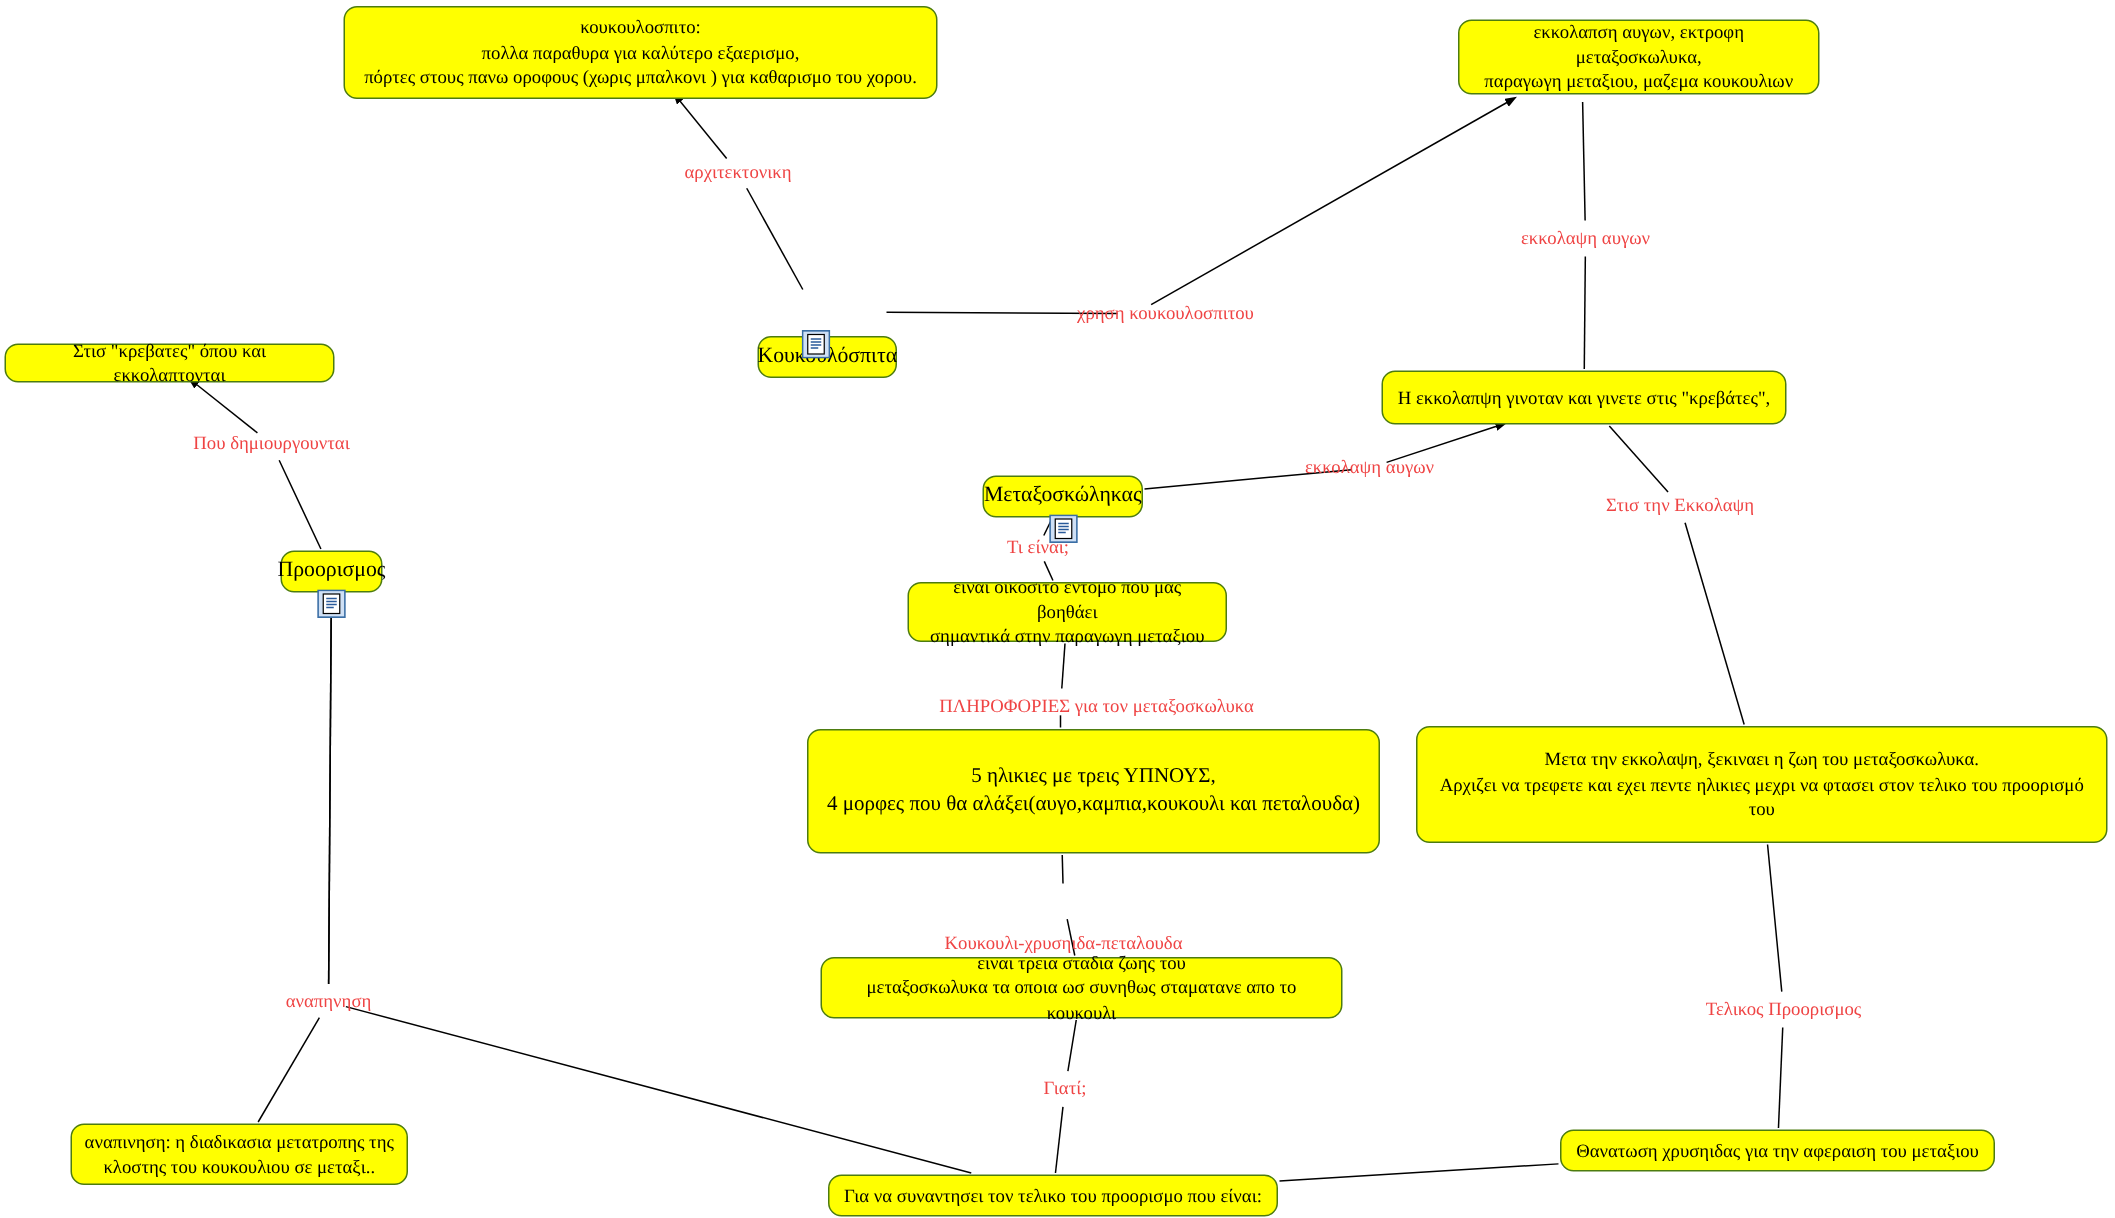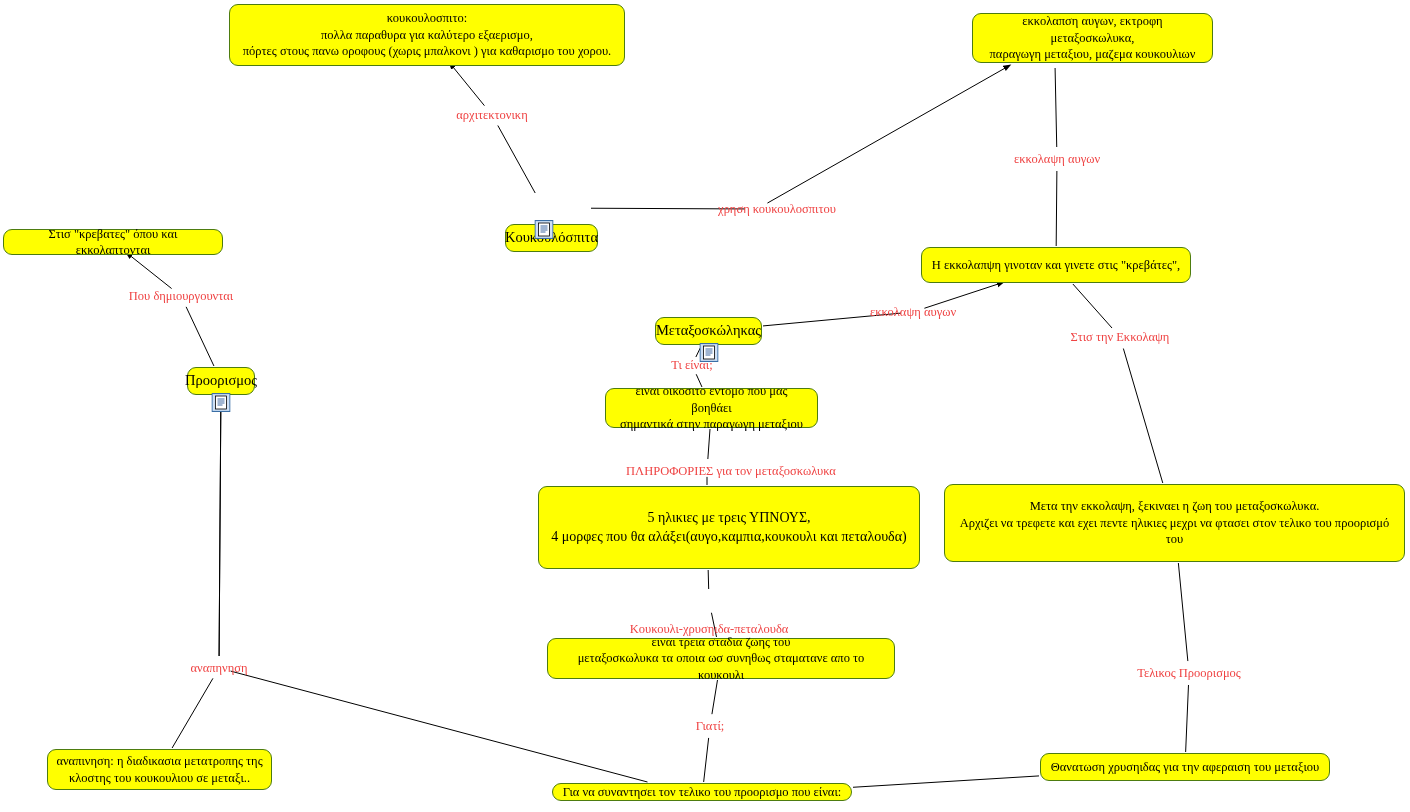--- a/index.html
+++ b/index.html
@@ -152,21 +152,21 @@
 σημαντικά στην παραγωγη μεταξιου</div>
       <div class="node big" style="left: 538px; top: 486px; width: 382px; height: 83px;">5 ηλικιες με τρεις ΥΠΝΟΥΣ,
 4 μορφες που θα αλάξει(αυγο,καμπια,κουκουλι και πεταλουδα)</div>
       <div class="node" style="left: 944px; top: 484px; width: 461px; height: 78px;">Μετα την εκκολαψη, ξεκιναει η ζωη του μεταξοσκωλυκα.
 Αρχιζει να τρεφετε και εχει πεντε ηλικιες μεχρι να φτασει στον τελικο του προορισμό του</div>
       <div class="node" style="left: 547px; top: 638px; width: 348px; height: 41px;">ειναι τρεια σταδια ζωης του
 μεταξοσκωλυκα τα οποια ωσ συνηθως σταματανε απο το κουκουλι</div>
       <div class="node" style="left: 47px; top: 749px; width: 225px; height: 41px;">αναπινηση: η διαδικασια μετατροπης της
 κλοστης του κουκουλιου σε μεταξι..</div>
       <div class="node" style="left: 1040px; top: 753px; width: 290px; height: 28px;">Θανατωση χρυσηιδας για την αφεραιση του μεταξιου</div>
-      <div class="node" style="left: 552px; top: 783px; width: 300px; height: 18px;">Για να συναντησει τον τελικο του προορισμο που είναι:</div>
+      <div class="node" style="left: 552px; top: 783px; width: 300px; height: 28px;">Για να συναντησει τον τελικο του προορισμο που είναι:</div>
     </div>
   <div id="labels-layer">
       <div class="edge-label" style="left: 492px; top: 115px;">αρχιτεκτονικη</div>
       <div class="edge-label" style="left: 777px; top: 209px;">χρηση κουκουλοσπιτου</div>
       <div class="edge-label" style="left: 1057px; top: 159px;">εκκολαψη αυγων</div>
       <div class="edge-label" style="left: 181px; top: 296px;">Που δημιουργουνται</div>
       <div class="edge-label" style="left: 913px; top: 312px;">εκκολαψη αυγων</div>
       <div class="edge-label" style="left: 1120px; top: 337px;">Στισ την Εκκολαψη</div>
       <div class="edge-label" style="left: 692px; top: 365px;">Τι είναι;</div>
       <div class="edge-label" style="left: 707px; top: 471px; margin-left: 24px;">ΠΛΗΡΟΦΟΡΙΕΣ για τον μεταξοσκωλυκα</div>

